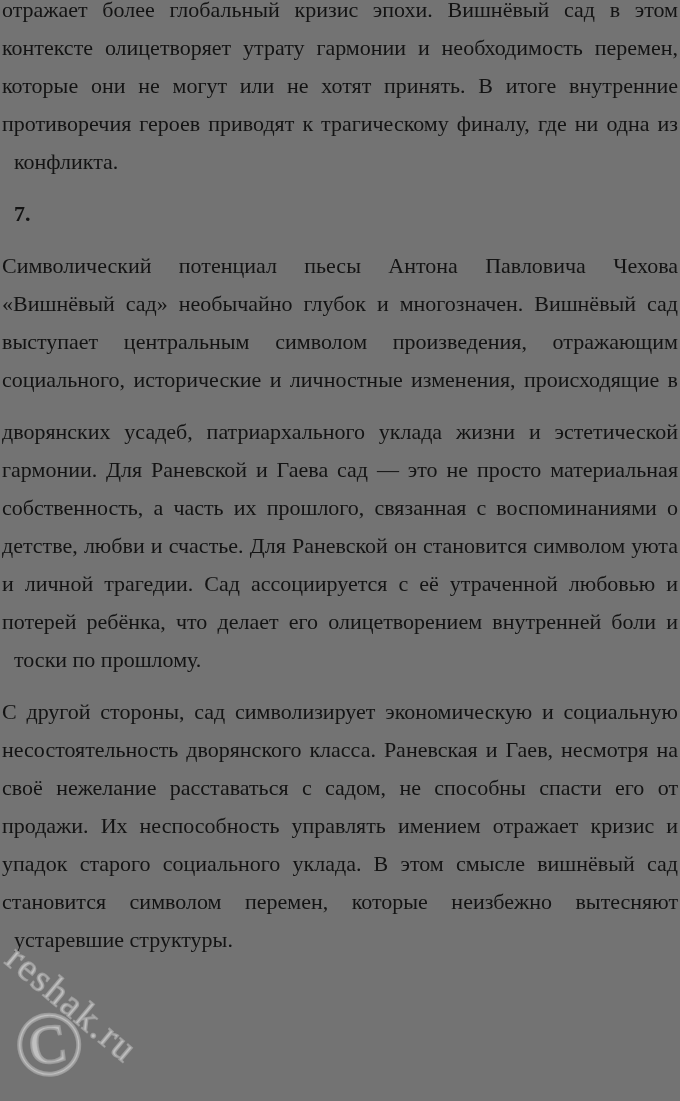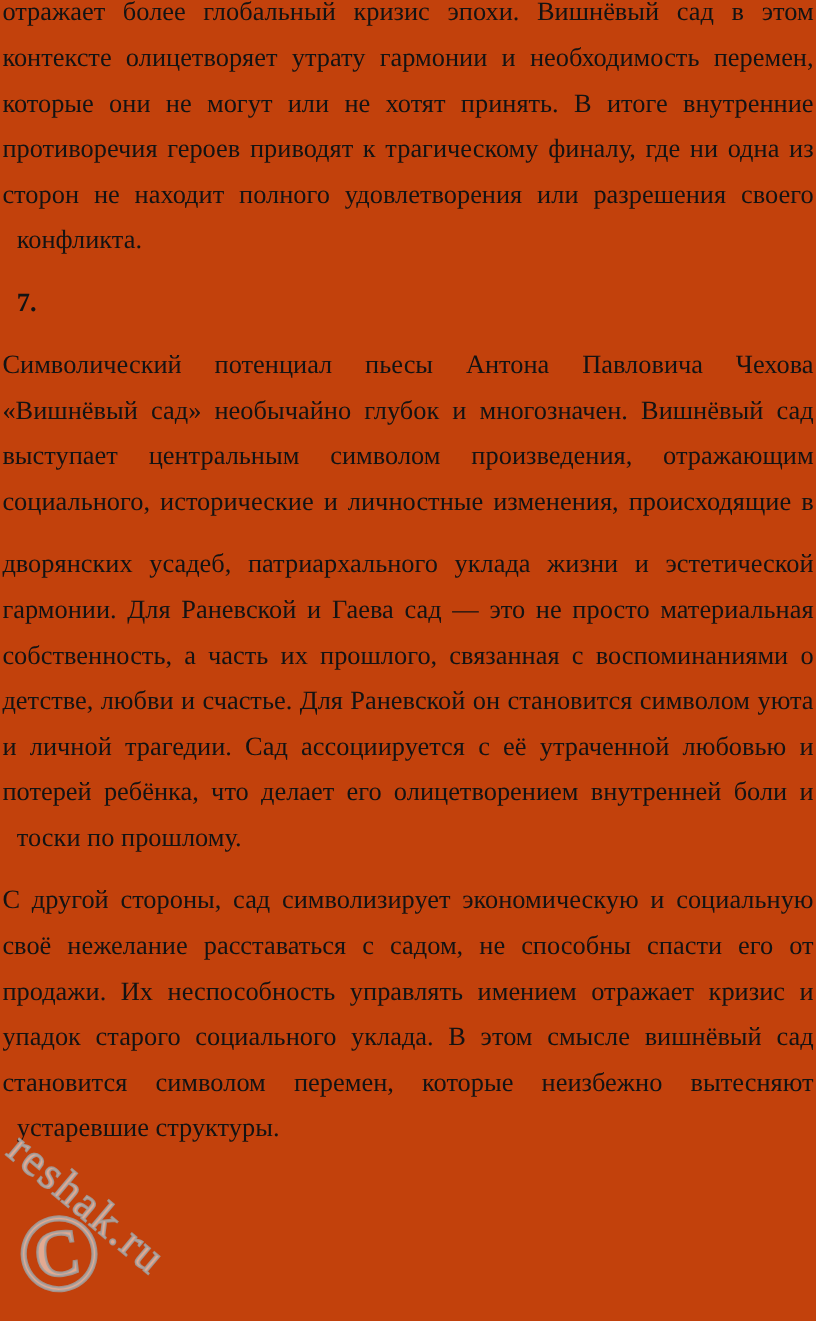--- a/index.html
+++ b/index.html
@@ -4,21 +4,21 @@
 <style>
   html, body {
     margin: 0;
     padding: 0;
     background: #ffffff;
   }
   .page {
     position: relative;
     width: 680px;
     height: 1101px;
-    background: #c2410c;
+    background: #737373;
     overflow: hidden;
     font-family: "Liberation Serif", "DejaVu Serif", serif;
   }
   .content {
     margin-top: -9px;
     padding: 0 2px;
   }
   .para {
     margin: 0 0 14px 0;
     font-size: 22px;
@@ -74,21 +74,20 @@
 </head>
 <body>
 
 <div class="page">
   <div class="content" id="content">
       <div class="para">
         <div class="line">отражает более глобальный кризис эпохи. Вишнёвый сад в этом</div>
         <div class="line">контексте олицетворяет утрату гармонии и необходимость перемен,</div>
         <div class="line">которые они не могут или не хотят принять. В итоге внутренние</div>
         <div class="line">противоречия героев приводят к трагическому финалу, где ни одна из</div>
-        <div class="line">сторон не находит полного удовлетворения или разрешения своего</div>
         <div class="line last">конфликта.</div>
       </div>
       <div class="para heading">
         <div class="line last">7.</div>
       </div>
       <div class="para">
         <div class="line">Символический потенциал пьесы Антона Павловича Чехова</div>
         <div class="line">«Вишнёвый сад» необычайно глубок и многозначен. Вишнёвый сад</div>
         <div class="line">выступает центральным символом произведения, отражающим</div>
         <div class="line">социального, исторические и личностные изменения, происходящие в</div>
@@ -97,20 +96,21 @@
         <div class="line">дворянских усадеб, патриархального уклада жизни и эстетической</div>
         <div class="line">гармонии. Для Раневской и Гаева сад — это не просто материальная</div>
         <div class="line">собственность, а часть их прошлого, связанная с воспоминаниями о</div>
         <div class="line">детстве, любви и счастье. Для Раневской он становится символом уюта</div>
         <div class="line">и личной трагедии. Сад ассоциируется с её утраченной любовью и</div>
         <div class="line">потерей ребёнка, что делает его олицетворением внутренней боли и</div>
         <div class="line last">тоски по прошлому.</div>
       </div>
       <div class="para">
         <div class="line">С другой стороны, сад символизирует экономическую и социальную</div>
+        <div class="line">несостоятельность дворянского класса. Раневская и Гаев, несмотря на</div>
         <div class="line">своё нежелание расставаться с садом, не способны спасти его от</div>
         <div class="line">продажи. Их неспособность управлять имением отражает кризис и</div>
         <div class="line">упадок старого социального уклада. В этом смысле вишнёвый сад</div>
         <div class="line">становится символом перемен, которые неизбежно вытесняют</div>
         <div class="line last">устаревшие структуры.</div>
       </div>
     </div>
   <div class="watermark">
     <span class="wm-copy">©</span>
     <span class="wm-text">reshak.ru</span>

